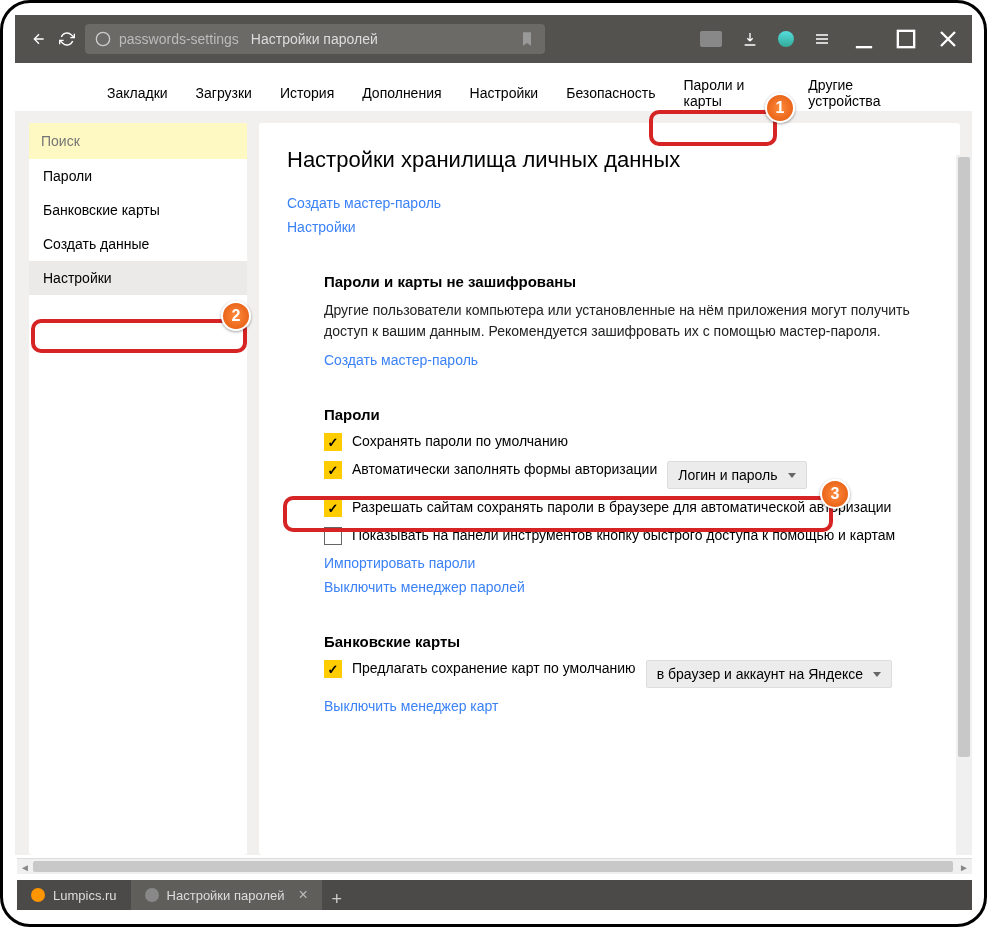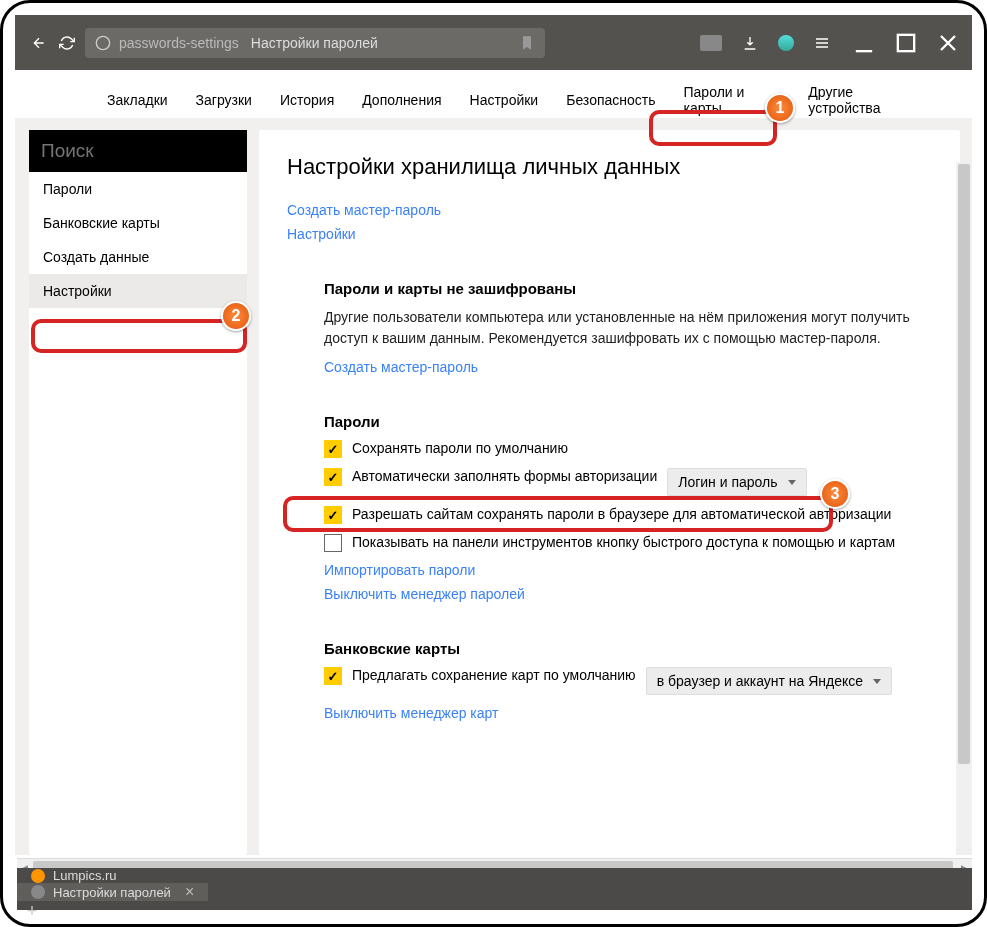--- a/index.html
+++ b/index.html
@@ -2,21 +2,21 @@
 <html><head>
 <meta charset="utf-8">
 <style>
 * { margin: 0; padding: 0; box-sizing: border-box; }
 body { font-family: Arial, sans-serif; font-size: 14px; background: #fff; width: 987px; height: 927px; position: relative; overflow: hidden; }
 
 .outer-frame { width: 987px; height: 927px; border: 3px solid #000; border-radius: 30px; padding: 12px; background: #fff; position: relative; }
 .browser { width: 100%; height: 840px; background: #fff; display: flex; flex-direction: column; position: relative; }
 
 
-.titlebar { height: 55px; background: #53524f; display: flex; align-items: center; padding: 0 10px; gap: 0; }
+.titlebar { height: 48px; background: #53524f; display: flex; align-items: center; padding: 0 10px; gap: 0; }
 .tb-btn { width: 28px; height: 28px; display: flex; align-items: center; justify-content: center; color: #fff; cursor: pointer; }
 .tb-btn svg { width: 16px; height: 16px; }
 .addr-wrap { flex: 0 0 auto; height: 30px; background: #6b6a67; border-radius: 4px; display: flex; align-items: center; padding: 0 10px; gap: 8px; margin-left: 4px; width: 460px; }
 .addr-icon { width: 16px; height: 16px; color: #ccc; display: flex; align-items: center; justify-content: center; }
 .addr-url { color: #bbb; font-size: 14px; }
 .addr-title { color: #ddd; font-size: 14px; margin-left: 4px; }
 .addr-spacer { flex: 1; }
 .bookmark-icon { color: #999; }
 .tb-right { margin-left: auto; display: flex; align-items: center; gap: 14px; }
 .ext-box { width: 22px; height: 16px; background: #888; border-radius: 2px; }
@@ -24,21 +24,21 @@
 .win-btn { width: 28px; height: 28px; display: flex; align-items: center; justify-content: center; color: #fff; }
 
 
 .topnav { height: 48px; background: #fff; border-bottom: 1px solid #fff; display: flex; align-items: center; gap: 24px; padding: 0 48px 0 90px; font-size: 14px; color: #000; position: relative; }
 .topnav-item { cursor: pointer; padding: 4px 2px; margin-top: 12px; }
 .topnav-item.active { }
 
 
 .content { flex: 1; display: flex; background: #f1f0ee; overflow: hidden; position: relative; }
 .sidebar { width: 218px; background: #fff; margin: 12px 0 0 14px; border-radius: 3px; padding-bottom: 20px; }
-.sb-search { background: #000000; border: none; padding: 10px 12px; font-size: 19px; color: #888; width: 100%; outline: none; }
+.sb-search { background: #fef9c3; border: none; padding: 10px 12px; font-size: 14px; color: #888; width: 100%; outline: none; }
 .sb-item { padding: 9px 14px; font-size: 14px; cursor: pointer; }
 .sb-item.active { background: #ebeae8; }
 
 .main { flex: 1; background: #fff; margin: 12px 12px 0 12px; border-radius: 3px; padding: 24px 28px; overflow-y: auto; }
 .main h1 { font-size: 22px; font-weight: 400; margin-bottom: 22px; }
 .link { color: #3b82f6; cursor: pointer; display: inline-block; margin-bottom: 8px; font-size: 14px; }
 .section { margin-top: 30px; margin-left: 37px; }
 .sec-title { font-size: 15px; font-weight: bold; margin-bottom: 10px; }
 .sec-desc { font-size: 14px; color: #222; line-height: 1.5; margin-bottom: 10px; }
 
@@ -47,21 +47,21 @@
 .cb.checked { background: #ffcc00; border-color: #ffcc00; }
 .cb.checked::after { content: "✓"; color: #000; font-size: 13px; font-weight: bold; }
 .dropdown { background: #ececec; border: 1px solid #ddd; padding: 5px 10px; font-size: 14px; cursor: pointer; display: inline-flex; align-items: center; gap: 6px; border-radius: 2px; }
 .dropdown::after { content: ""; border-left: 4px solid transparent; border-right: 4px solid transparent; border-top: 5px solid #666; margin-left: 4px; }
 
 
 .vscroll { position: absolute; right: 0; top: 44px; bottom: 0; width: 16px; background: #f0f0f0; }
 .vthumb { position: absolute; top: 2px; left: 2px; right: 2px; height: 600px; background: #c8c8c8; border-radius: 2px; }
 
 
-.tabbar { height: 42px; background: #4b4a48; display: flex; align-items: flex-start; color: #ddd; font-size: 13px; flex-direction: column; }
+.tabbar { height: 30px; background: #4b4a48; display: flex; align-items: flex-end; color: #ddd; font-size: 13px; }
 .tab { height: 100%; display: flex; align-items: center; gap: 8px; padding: 0 14px; cursor: pointer; }
 .tab.active { background: #5f5e5b; }
 .tab-favicon { width: 14px; height: 14px; border-radius: 50%; }
 .tab-close { color: #bbb; margin-left: 6px; font-size: 16px; }
 .tab-add { width: 30px; display: flex; align-items: center; justify-content: center; color: #ccc; font-size: 18px; cursor: pointer; }
 
 
 .callout { position: absolute; border: 4px solid #d62424; border-radius: 10px; pointer-events: none; }
 .badge { position: absolute; width: 30px; height: 30px; border-radius: 50%; background: radial-gradient(#ff8a3c, #e0560b); border: 2px solid #fff; color: #fff; font-weight: bold; font-size: 16px; display: flex; align-items: center; justify-content: center; box-shadow: 0 1px 3px rgba(0,0,0,0.4); pointer-events: none; }
 

